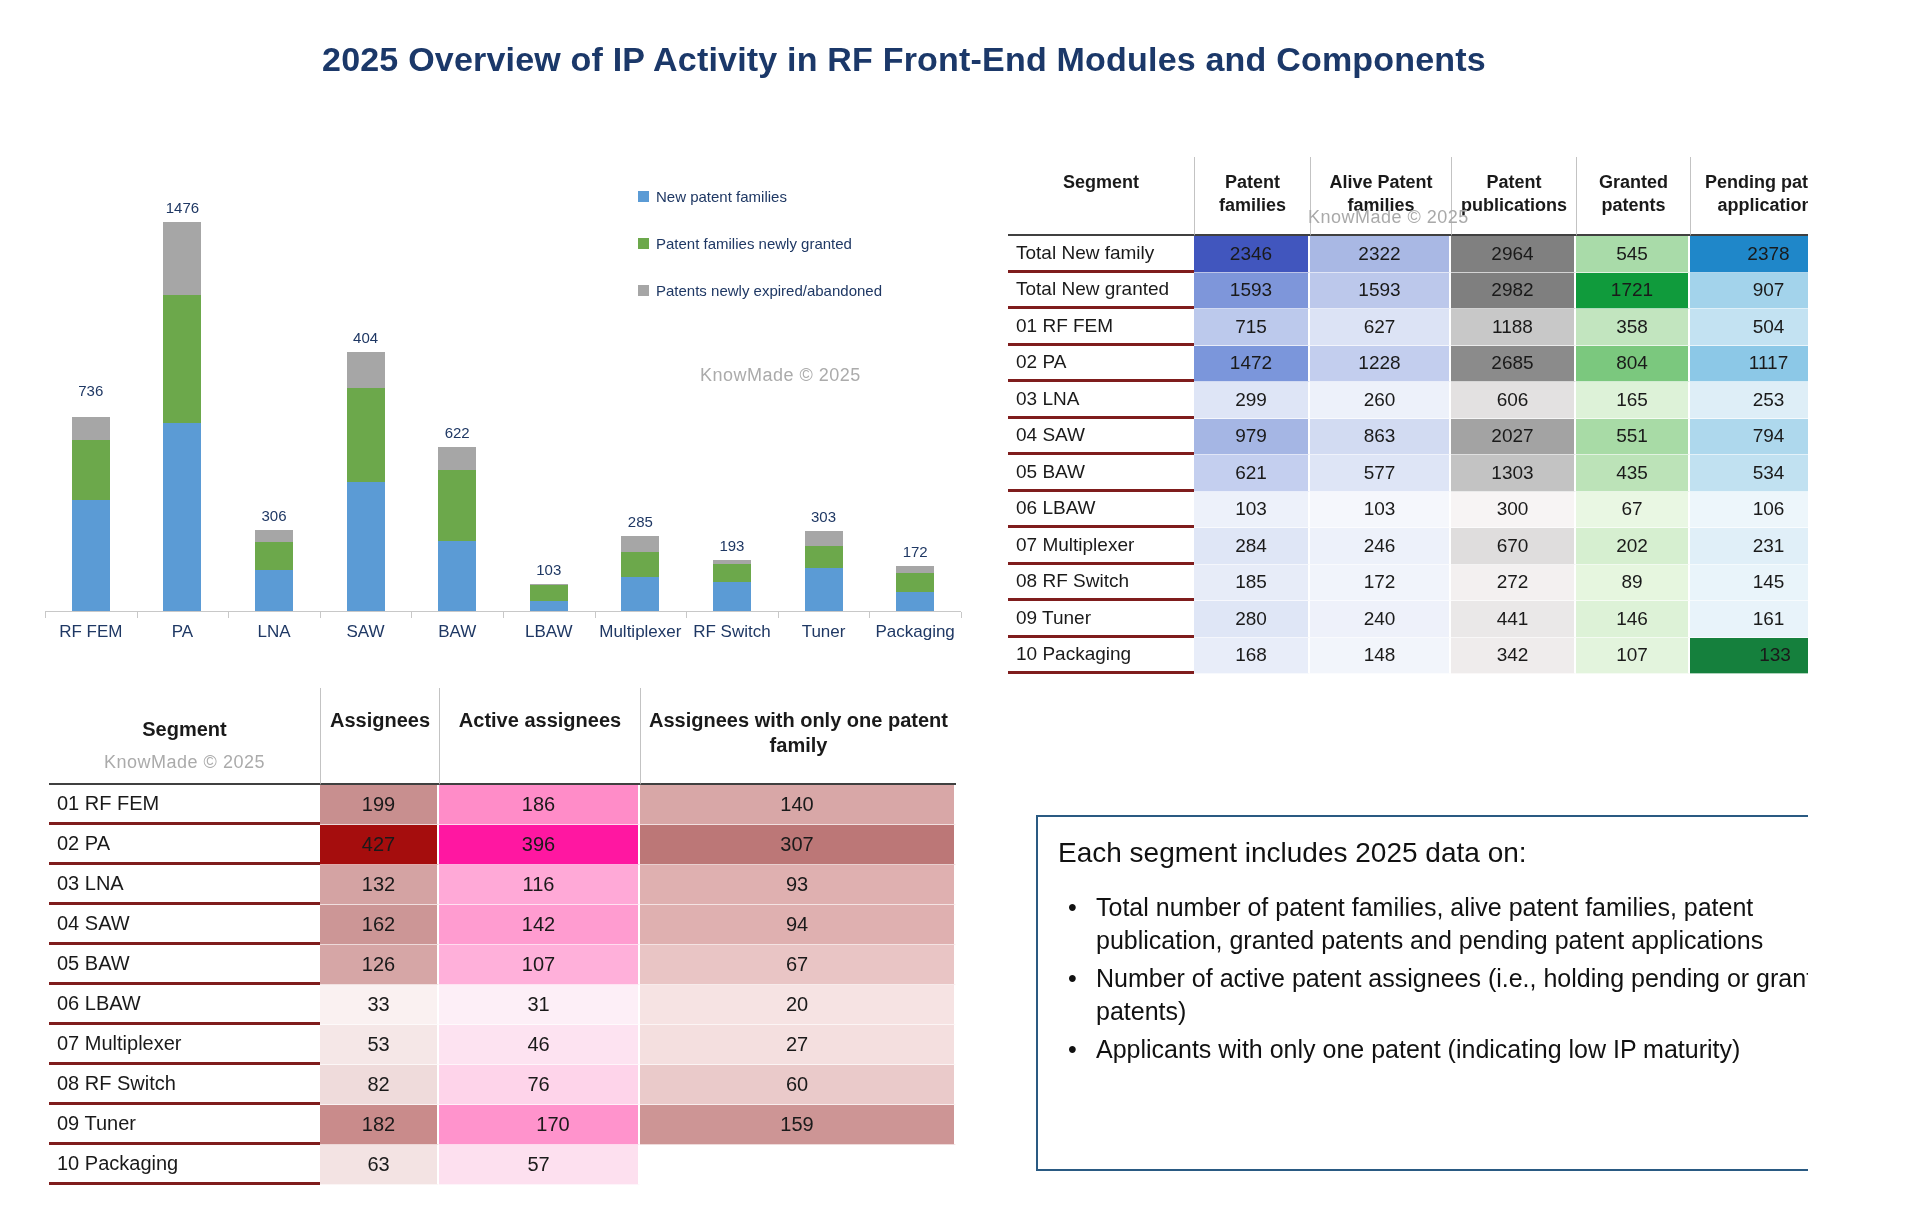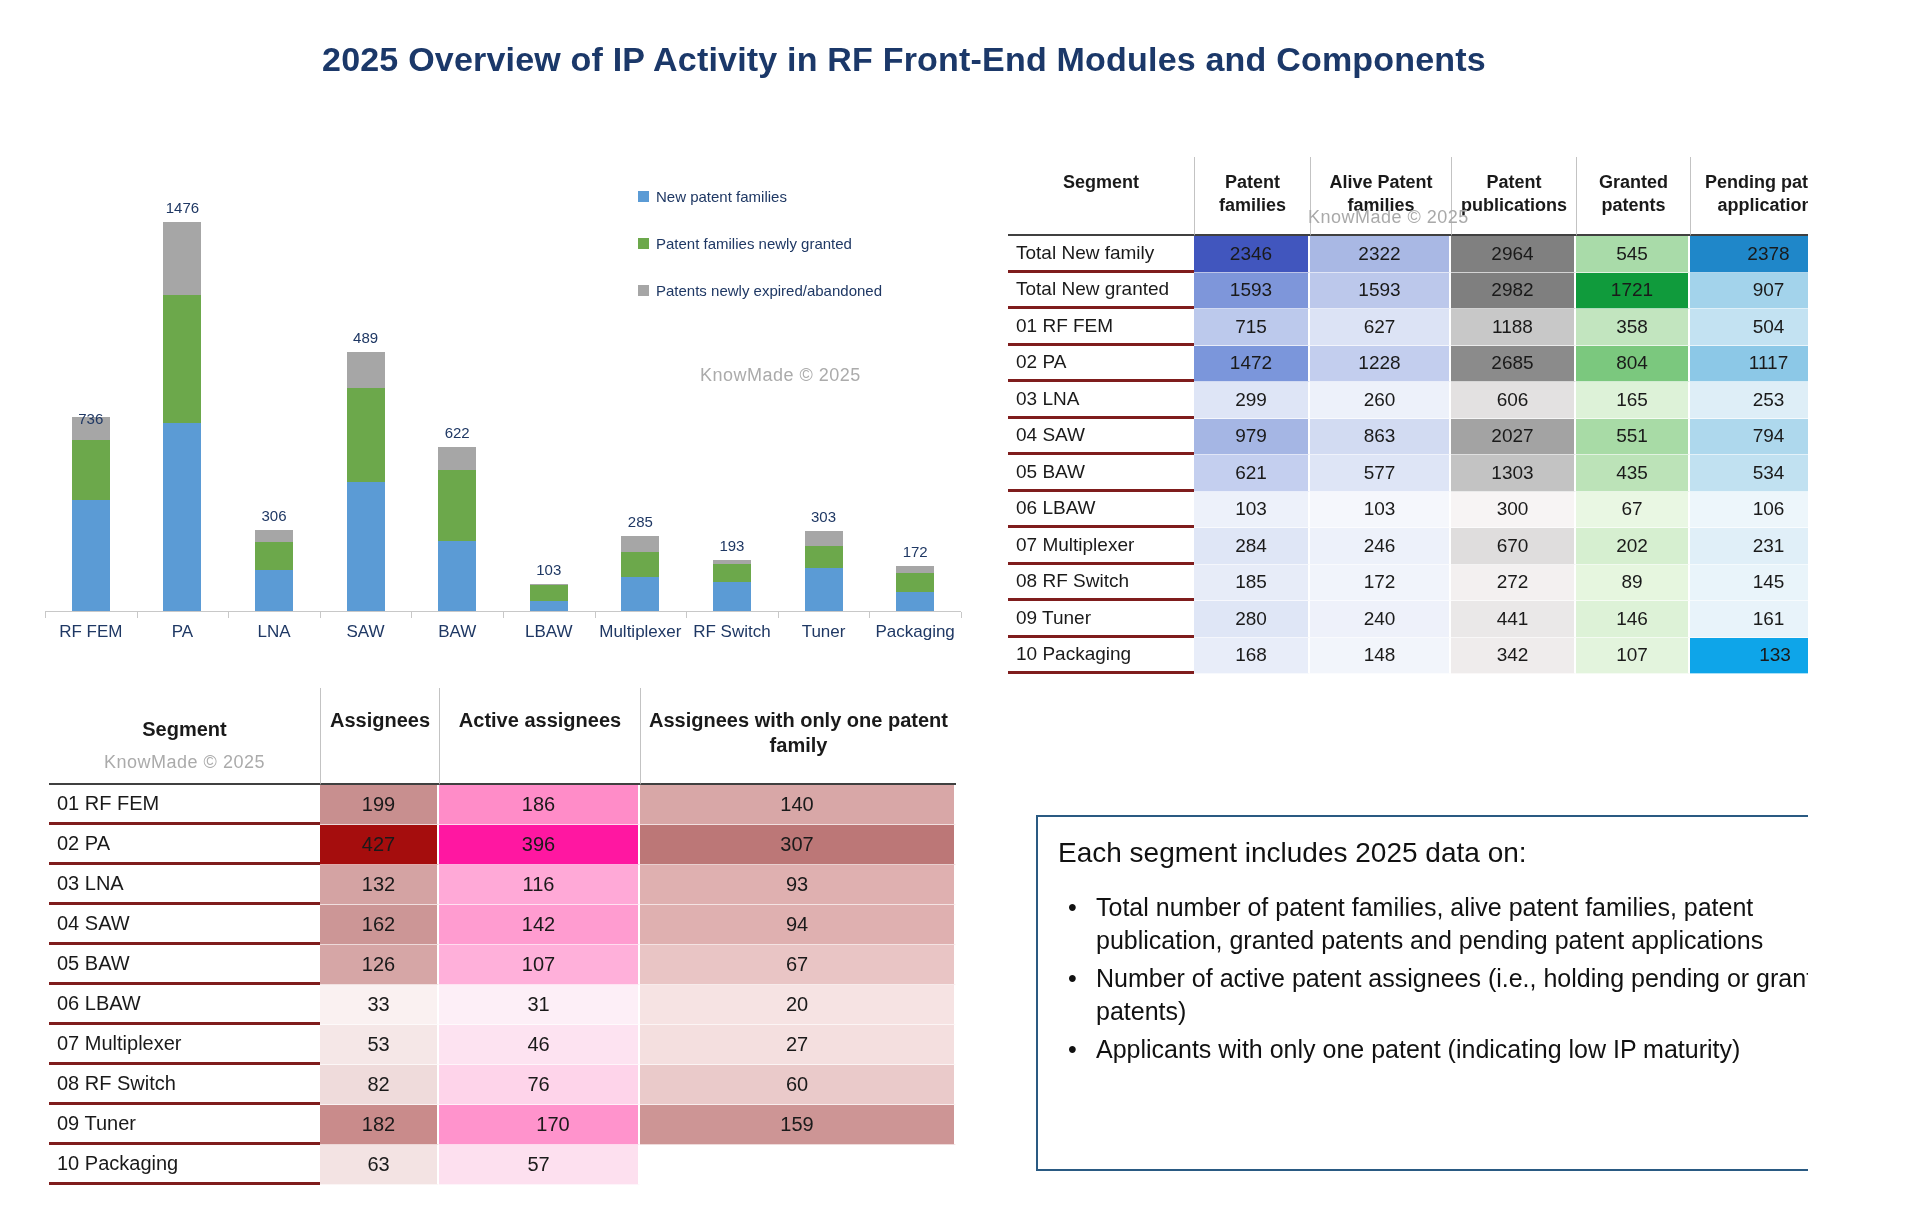--- a/index.html
+++ b/index.html
@@ -81,21 +81,21 @@
   <h1 class="main-title">2025 Overview of IP Activity in RF Front-End Modules and Components</h1>
 
   <div class="chart">
     <div class="plot" id="plot">
         <div class="slot">
           <div class="bar">
             <div class="seg" style="height: 110.7px; background: rgb(91, 155, 213);"></div>
             <div class="seg" style="height: 60.6px; background: rgb(108, 168, 75);"></div>
             <div class="seg" style="height: 22.7px; background: rgb(166, 166, 166);"></div>
           </div>
-          <div class="total" style="bottom: 184px;">736</div>
+          <div class="total" style="bottom: 212px;">736</div>
         </div>
         <div class="slot">
           <div class="bar">
             <div class="seg" style="height: 188.5px; background: rgb(91, 155, 213);"></div>
             <div class="seg" style="height: 127.8px; background: rgb(108, 168, 75);"></div>
             <div class="seg" style="height: 72.8px; background: rgb(166, 166, 166);"></div>
           </div>
           <div class="total" style="bottom: 395.1px;">1476</div>
         </div>
         <div class="slot">
@@ -105,21 +105,21 @@
             <div class="seg" style="height: 12.1px; background: rgb(166, 166, 166);"></div>
           </div>
           <div class="total" style="bottom: 86.7px;">306</div>
         </div>
         <div class="slot">
           <div class="bar">
             <div class="seg" style="height: 129.2px; background: rgb(91, 155, 213);"></div>
             <div class="seg" style="height: 93.8px; background: rgb(108, 168, 75);"></div>
             <div class="seg" style="height: 36.4px; background: rgb(166, 166, 166);"></div>
           </div>
-          <div class="total" style="bottom: 265.4px;">489</div>
+          <div class="total" style="bottom: 265.4px;">404</div>
         </div>
         <div class="slot">
           <div class="bar">
             <div class="seg" style="height: 69.6px; background: rgb(91, 155, 213);"></div>
             <div class="seg" style="height: 71.4px; background: rgb(108, 168, 75);"></div>
             <div class="seg" style="height: 22.9px; background: rgb(166, 166, 166);"></div>
           </div>
           <div class="total" style="bottom: 170px;">622</div>
         </div>
         <div class="slot">
@@ -274,21 +274,21 @@
       <div class="val" style="background: rgb(223, 230, 246);">280</div>
       <div class="val" style="background: rgb(238, 241, 250);">240</div>
       <div class="val" style="background: rgb(234, 232, 232);">441</div>
       <div class="val" style="background: rgb(221, 242, 215);">146</div>
       <div class="val" style="background: rgb(232, 243, 250);">161</div>
       <div class="lbl">10 Packaging</div>
       <div class="val" style="background: rgb(232, 237, 249);">168</div>
       <div class="val" style="background: rgb(242, 245, 251);">148</div>
       <div class="val" style="background: rgb(239, 236, 236);">342</div>
       <div class="val" style="background: rgb(227, 244, 221);">107</div>
-      <div class="val" style="background: #0ea5e9; padding-left: 13px;">133</div>
+      <div class="val" style="background: #15803d; padding-left: 13px;">133</div>
       <div class="table-watermark">KnowMade © 2025</div>
     </div>
 
   <div class="grid-table asg-table" id="asgTable">
       <div class="hcell seg-head">
         <span>Segment</span>
         <span class="head-watermark">KnowMade © 2025</span>
       </div>
       <div class="hcell hsep">Assignees</div>
       <div class="hcell hsep">Active assignees</div>

